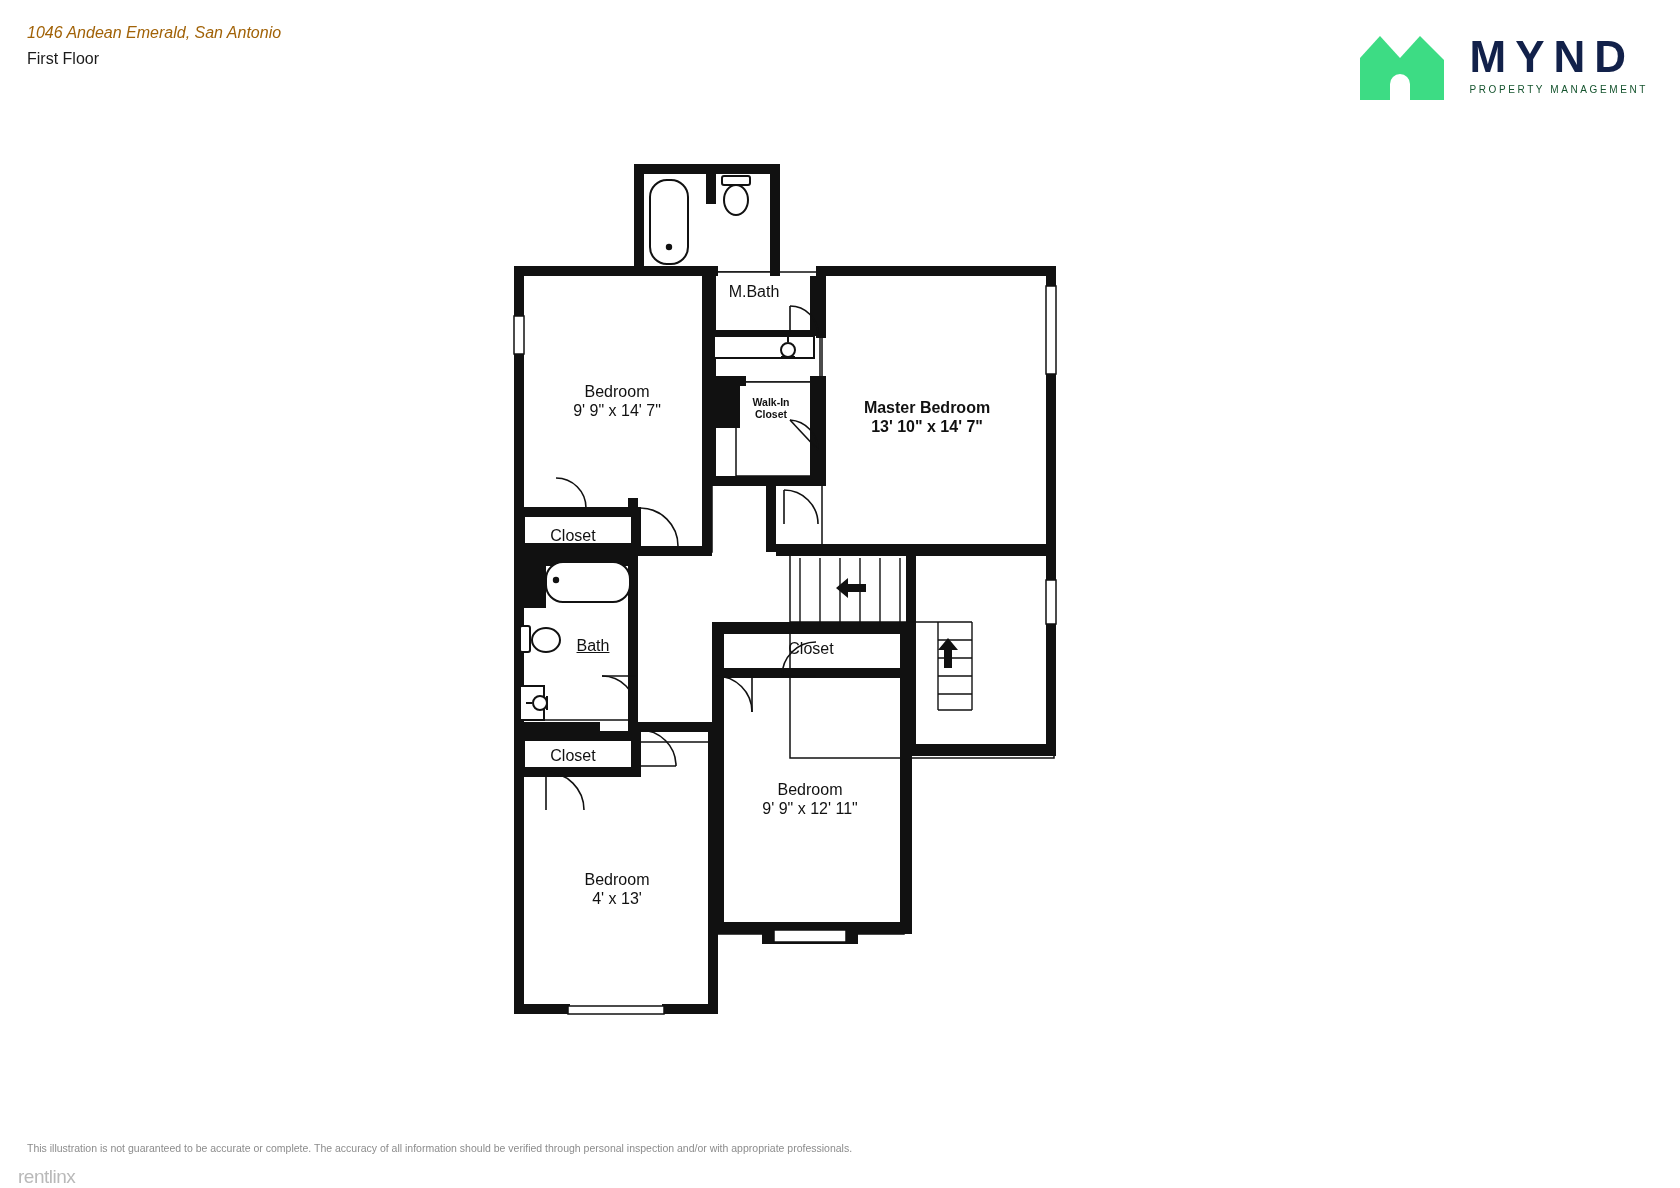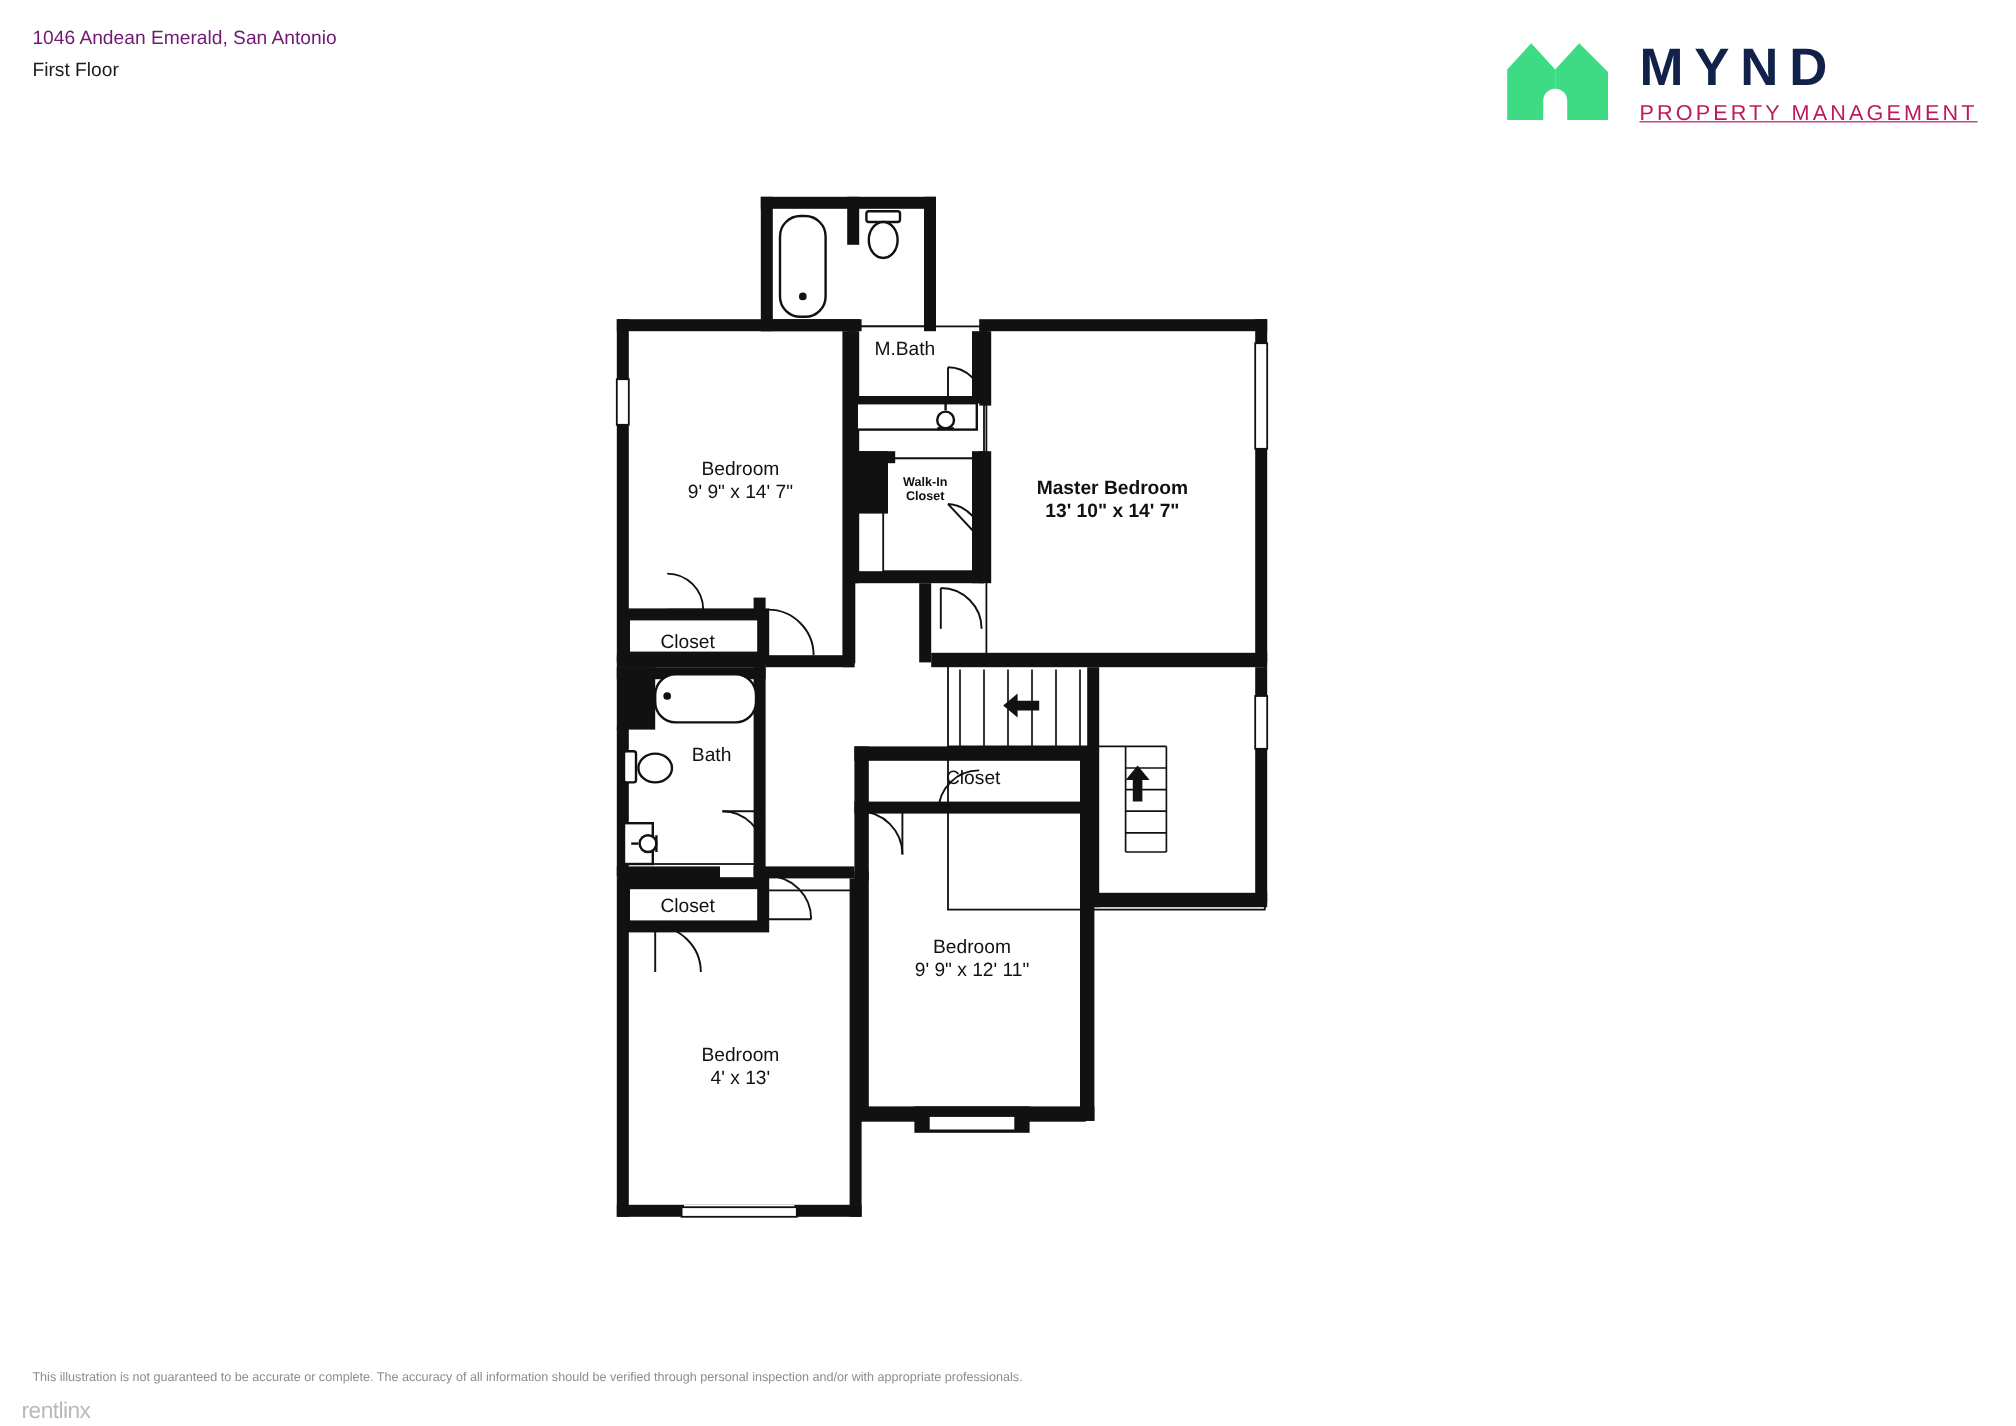--- a/index.html
+++ b/index.html
@@ -1,27 +1,27 @@
 <!DOCTYPE html>
 <html><head>
 <meta charset="utf-8">
 <style>
   html,body{margin:0;padding:0;background:#ffffff;}
   body{width:1680px;height:1188px;position:relative;font-family:"Liberation Sans",sans-serif;color:#1a1a1a;overflow:hidden;}
 
   .hdr{position:absolute;left:27px;top:22px;}
-  .hdr .addr{font-size:16px;line-height:22px;color:#701a75;}
+  .hdr .addr{font-size:16px;line-height:22px;color:#a16207;font-style:italic;}
   .hdr .floor{font-size:16px;line-height:22px;color:#1b1b1b;margin-top:4px;}
 
   
   .logo{position:absolute;right:32px;top:28px;display:flex;align-items:flex-start;gap:22px;}
   .logo .mark{width:92px;height:76px;position:relative;}
   .logo .wordwrap{display:flex;flex-direction:column;justify-content:center;padding-top:6px;}
   .logo .word{font-size:44px;letter-spacing:9px;color:#12214a;font-weight:700;line-height:46px;}
-  .logo .sub{font-size:18px;letter-spacing:2.6px;color:#be185d;margin-top:4px;text-decoration:underline;}
+  .logo .sub{font-size:10px;letter-spacing:2.6px;color:#14532d;margin-top:4px;}
 
   
   #plan{position:absolute;left:0;top:0;width:1680px;height:1188px;}
 
   .label{position:absolute;text-align:center;font-family:"Liberation Sans",sans-serif;color:#111;}
   .label .nm{font-size:16px;line-height:19px;}
   .label .dm{font-size:16px;line-height:19px;}
   .label.sm .nm{font-size:10.5px;line-height:12px;}
 
   .disc{position:absolute;left:27px;top:1140px;font-size:10.5px;line-height:16px;color:#8c8c8c;}
@@ -241,21 +241,21 @@
 
 <div class="label" style="left:827px;top:398px;width:200px;font-weight:bold;">
   <div class="nm">Master Bedroom</div>
   <div class="dm">13' 10" x 14' 7"</div>
 </div>
 
 <div class="label" style="left:513px;top:526px;width:120px;">
   <div class="nm">Closet</div>
 </div>
 
-<div class="label" style="left:553px;top:620px;width:80px;">
+<div class="label" style="left:553px;top:636px;width:80px;text-decoration:underline;">
   <div class="nm">Bath</div>
 </div>
 
 <div class="label" style="left:751px;top:639px;width:120px;">
   <div class="nm">Closet</div>
 </div>
 
 <div class="label" style="left:513px;top:746px;width:120px;">
   <div class="nm">Closet</div>
 </div>

